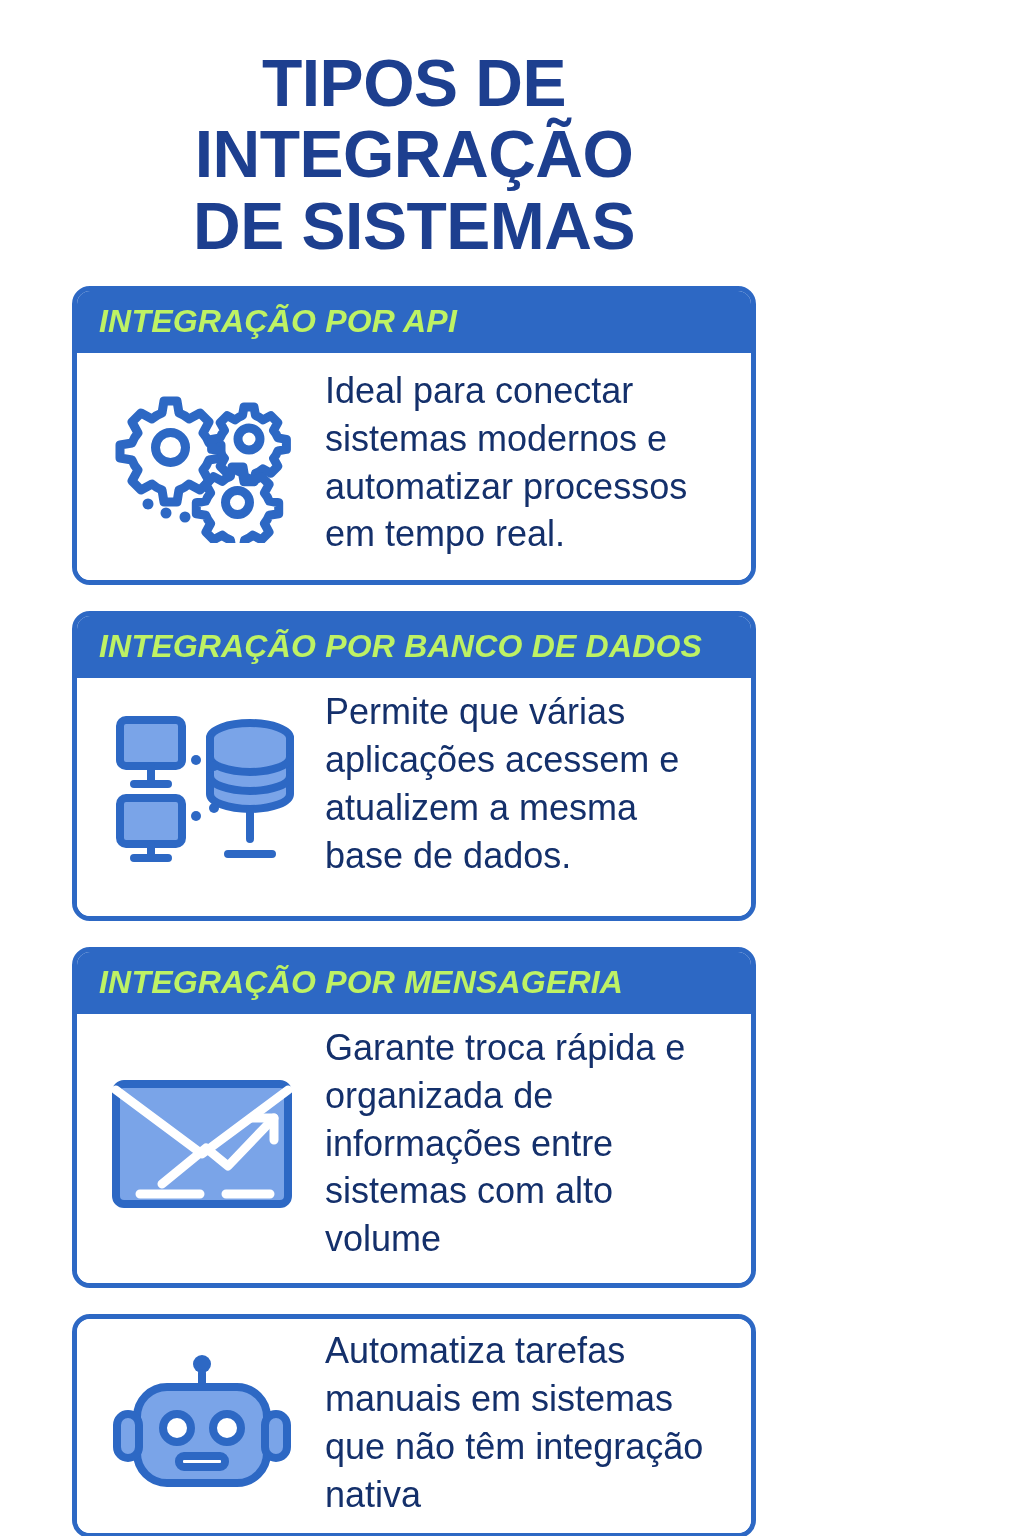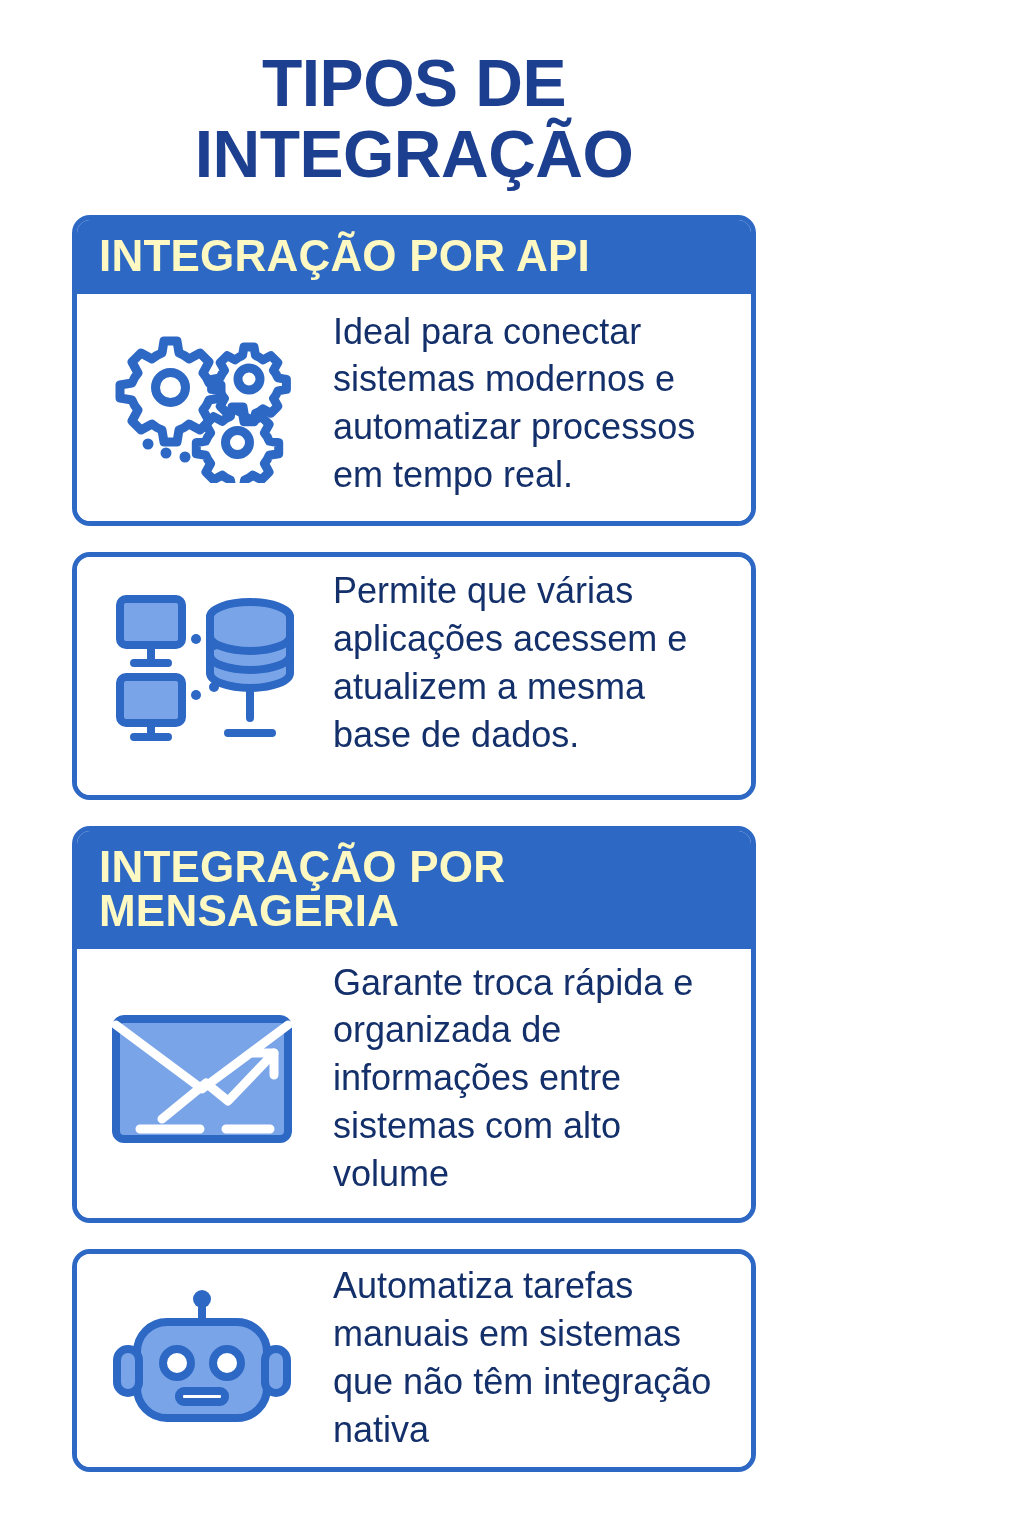--- a/index.html
+++ b/index.html
@@ -47,33 +47,34 @@
   .card {
     border: 5px solid #2d68c4;
     border-radius: 18px;
     background: #ffffff;
     overflow: hidden;
     box-sizing: border-box;
   }
 
   .card-header {
     background: #2d68c4;
-    color: #fef9c3;
+    color: #bef264;
     font-weight: bold;
-    font-size: 44px;
+    font-size: 32px;
     letter-spacing: 0.2px;
     padding: 14px 22px 16px 22px;
     text-transform: uppercase;
     line-height: 1;
+    font-style: italic;
   }
 
   .card-body {
     display: flex;
     align-items: center;
-    gap: 26px;
+    gap: 18px;
     padding: 16px 26px 20px 20px;
     background: #ffffff;
   }
 
   .card-icon {
     flex: 0 0 auto;
     width: 210px;
     height: 170px;
     display: flex;
     align-items: center;
@@ -94,20 +95,21 @@
   .card.msg .card-body { padding-top: 10px; }
   .card.rpa .card-body { padding-top: 8px; padding-bottom: 14px; align-items: center; }
 </style>
 </head>
 <body>
 
 <div class="poster">
 
   <div class="title-block">
     <div class="title-line">TIPOS DE INTEGRAÇÃO</div>
+    <div class="title-line">DE SISTEMAS</div>
   </div>
 
   <div class="cards">
 
     <div class="card api">
       <div class="card-header">INTEGRAÇÃO POR API</div>
       <div class="card-body">
         <div class="card-icon">
           <svg width="200" height="160" viewBox="0 0 200 160" xmlns="http://www.w3.org/2000/svg">
             <g fill="none" stroke="#2d68c4" stroke-width="9" stroke-linejoin="round">
@@ -126,20 +128,21 @@
               <circle cx="64" cy="130" r="5.5"></circle>
               <circle cx="83" cy="134" r="5.5"></circle>
             </g>
           </svg>
         </div>
         <div class="card-text">Ideal para conectar sistemas modernos e automatizar processos em tempo real.</div>
       </div>
     </div>
 
     <div class="card db">
+      <div class="card-header">INTEGRAÇÃO POR BANCO DE DADOS</div>
       <div class="card-body">
         <div class="card-icon">
           <svg width="200" height="160" viewBox="0 0 200 160" xmlns="http://www.w3.org/2000/svg">
             <g stroke="#2d68c4" stroke-width="8" fill="none" stroke-linejoin="round" stroke-linecap="round">
 
               <rect x="18" y="16" width="62" height="46" rx="6" fill="#7aa4e8"></rect>
               <path d="M49 62 v14 M32 80 h34"></path>
 
               <rect x="18" y="94" width="62" height="46" rx="6" fill="#7aa4e8"></rect>
               <path d="M49 140 v12 M32 154 h34"></path>

